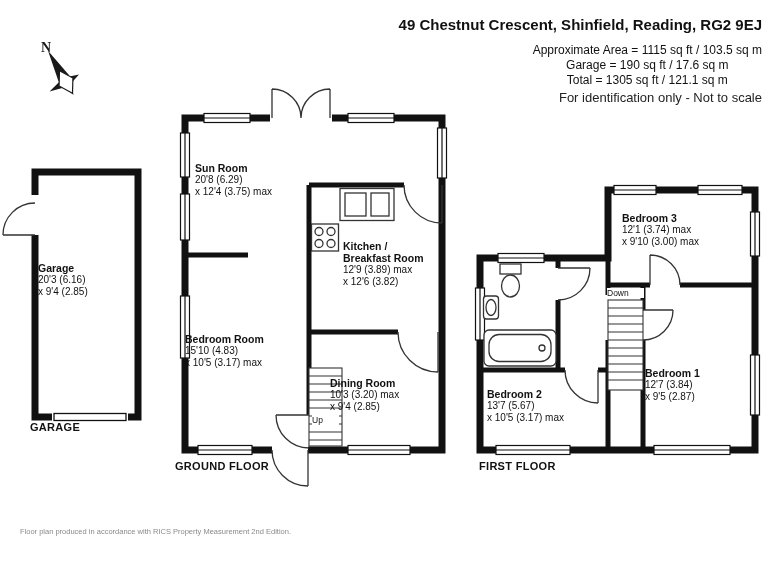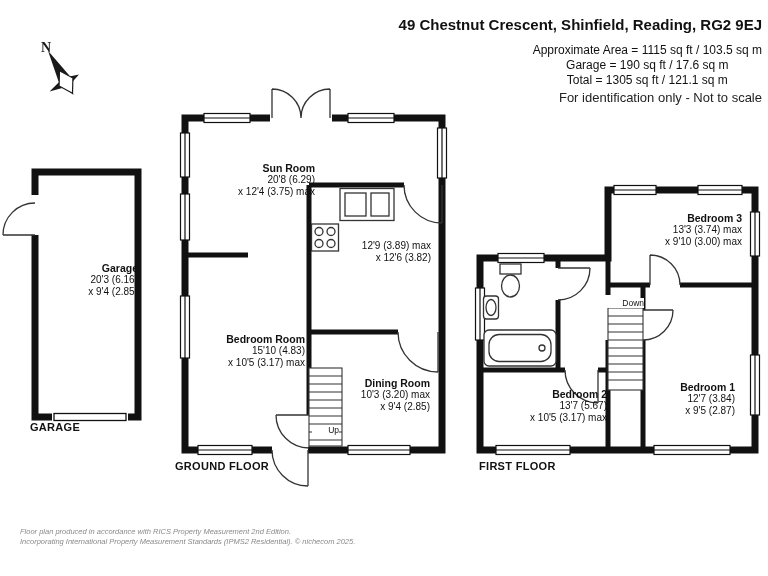--- a/index.html
+++ b/index.html
@@ -2,25 +2,25 @@
 <html><head>
 <meta charset="utf-8">
 <style>
   * { margin:0; padding:0; box-sizing:border-box; }
   html,body { background:#fff; font-family:"Liberation Sans", sans-serif; }
   #page { position:relative; width:768px; height:576px; background:#fff; overflow:hidden; }
   svg.plan { position:absolute; left:0; top:0; }
   .title { position:absolute; right:6px; top:16px; font-size:15px; font-weight:bold; color:#111; white-space:nowrap; }
   .areas { position:absolute; right:6px; top:43px; font-size:12px; line-height:15px; text-align:center; color:#111; }
   .disclaimer { position:absolute; right:6px; top:90px; font-size:13px; color:#222; text-align:right; }
-  .room-label { position:absolute; text-align:right; color:#111; font-size:10px; line-height:12px; }
+  .room-label { position:absolute; text-align:left; color:#111; font-size:10px; line-height:12px; }
   .room-label .rname { font-weight:bold; font-size:10.5px; }
   .floor-label { position:absolute; font-weight:bold; font-size:11px; letter-spacing:.3px; color:#111; white-space:nowrap; }
-  .stair-label { position:absolute; font-size:8.5px; color:#111; text-align:right; background:#fff; line-height:10px;margin-top:10px; }
-  .footer { position:absolute; left:20px; top:527px; font-size:7.5px; line-height:9.5px; color:#8a8a8a;font-style:italic; }
+  .stair-label { position:absolute; font-size:8.5px; color:#111; text-align:left; background:#fff; line-height:10px; }
+  .footer { position:absolute; left:20px; top:527px; font-size:7.5px; line-height:9.5px; color:#8a8a8a; }
 </style>
 </head>
 <body>
 
 <div id="page">
 
   <svg class="plan" width="768" height="576" viewBox="0 0 768 576">
 
     <g>
       <rect x="35" y="172" width="103" height="245" fill="#fff" stroke="#111" stroke-width="7"></rect>
@@ -134,54 +134,54 @@
     <div class="rname">Garage</div>
     <div>20'3 (6.16)</div>
     <div>x 9'4 (2.85)</div>
   </div>
   <div class="room-label" style="left:195px;top:162px;width:120px">
     <div class="rname">Sun Room</div>
     <div>20'8 (6.29)</div>
     <div>x 12'4 (3.75) max</div>
   </div>
   <div class="room-label" style="left:343px;top:240px;width:88px">
+    <div class="rname">Kitchen / Breakfast Room</div>
     <div>12'9 (3.89) max</div>
     <div>x 12'6 (3.82)</div>
   </div>
   <div class="room-label" style="left:185px;top:333px;width:120px">
     <div class="rname">Bedroom Room</div>
     <div>15'10 (4.83)</div>
     <div>x 10'5 (3.17) max</div>
   </div>
   <div class="room-label" style="left:330px;top:377px;width:100px">
     <div class="rname">Dining Room</div>
     <div>10'3 (3.20) max</div>
     <div>x 9'4 (2.85)</div>
   </div>
   <div class="room-label" style="left:622px;top:212px;width:120px">
     <div class="rname">Bedroom 3</div>
-    <div>13'3 (3.74) max</div>
+    <div>12'1 (3.74) max</div>
     <div>x 9'10 (3.00) max</div>
   </div>
-  <div class="room-label" style="left:645px;top:381px;width:90px">
+  <div class="room-label" style="left:645px;top:367px;width:90px">
     <div class="rname">Bedroom 1</div>
     <div>12'7 (3.84)</div>
     <div>x 9'5 (2.87)</div>
   </div>
   <div class="room-label" style="left:487px;top:388px;width:120px">
     <div class="rname">Bedroom 2</div>
     <div>13'7 (5.67)</div>
     <div>x 10'5 (3.17) max</div>
   </div>
 
   <div class="stair-label" style="left:312px;top:415px;width:27px">Up</div>
   <div class="stair-label" style="left:607px;top:288px;width:37px">Down</div>
 
   <div class="floor-label" style="left:30px;top:421px">GARAGE</div>
   <div class="floor-label" style="left:175px;top:460px">GROUND FLOOR</div>
   <div class="floor-label" style="left:479px;top:460px">FIRST FLOOR</div>
 
   <div class="footer">
     <div>Floor plan produced in accordance with RICS Property Measurement 2nd Edition.</div>
-    <div>Incorporating International Property Measurement Standards (IPMS2 Residential).  © nichecom 2025.</div>
   </div>
 
 </div>
 
 </body></html>

